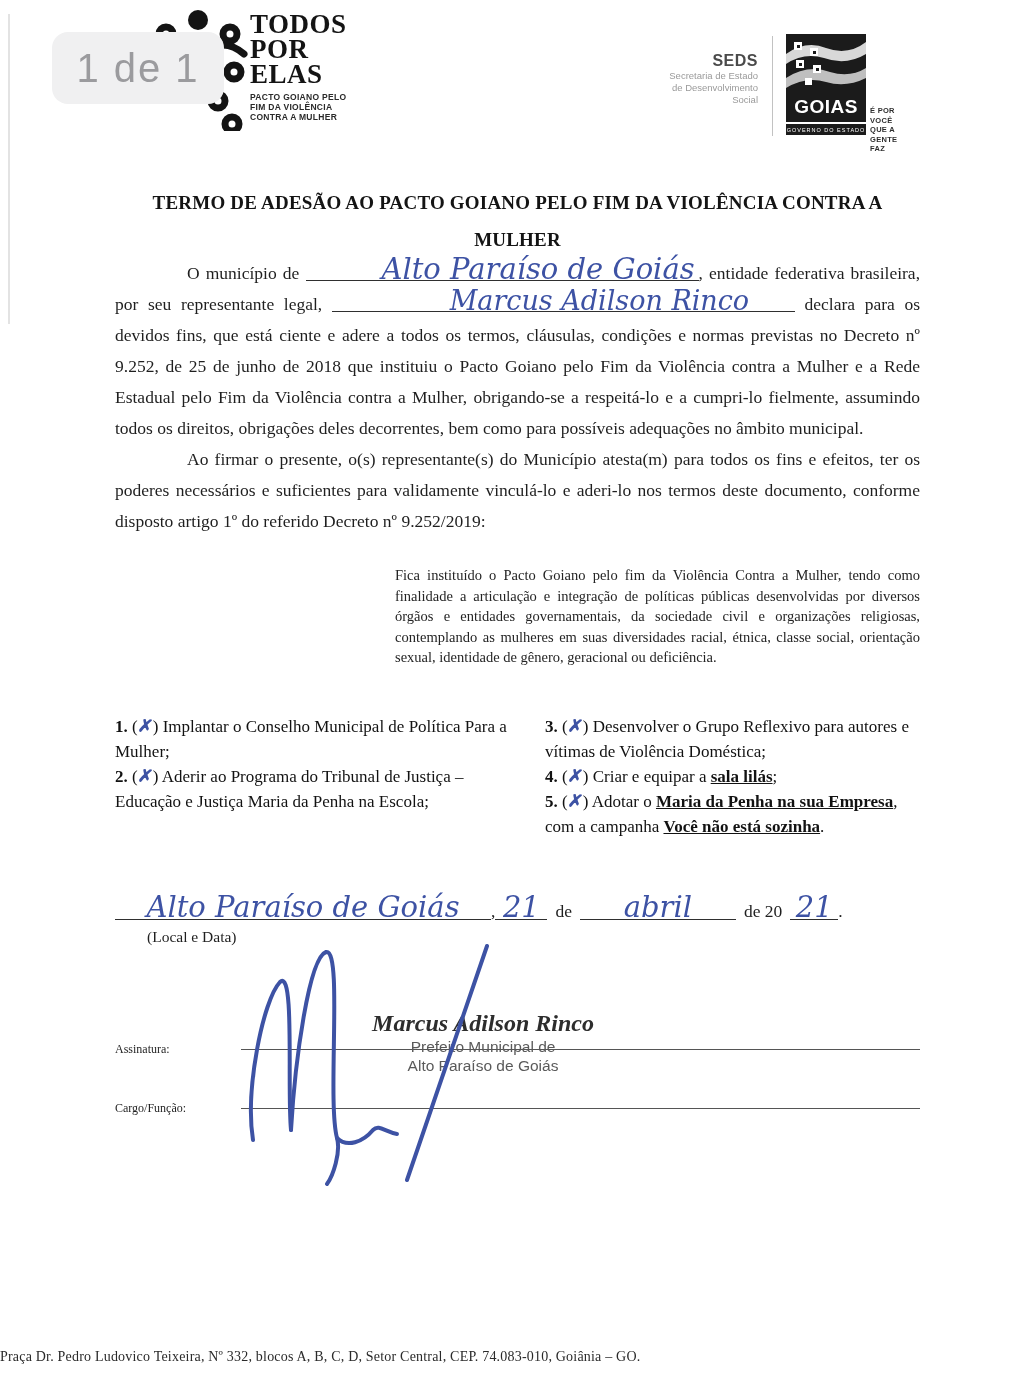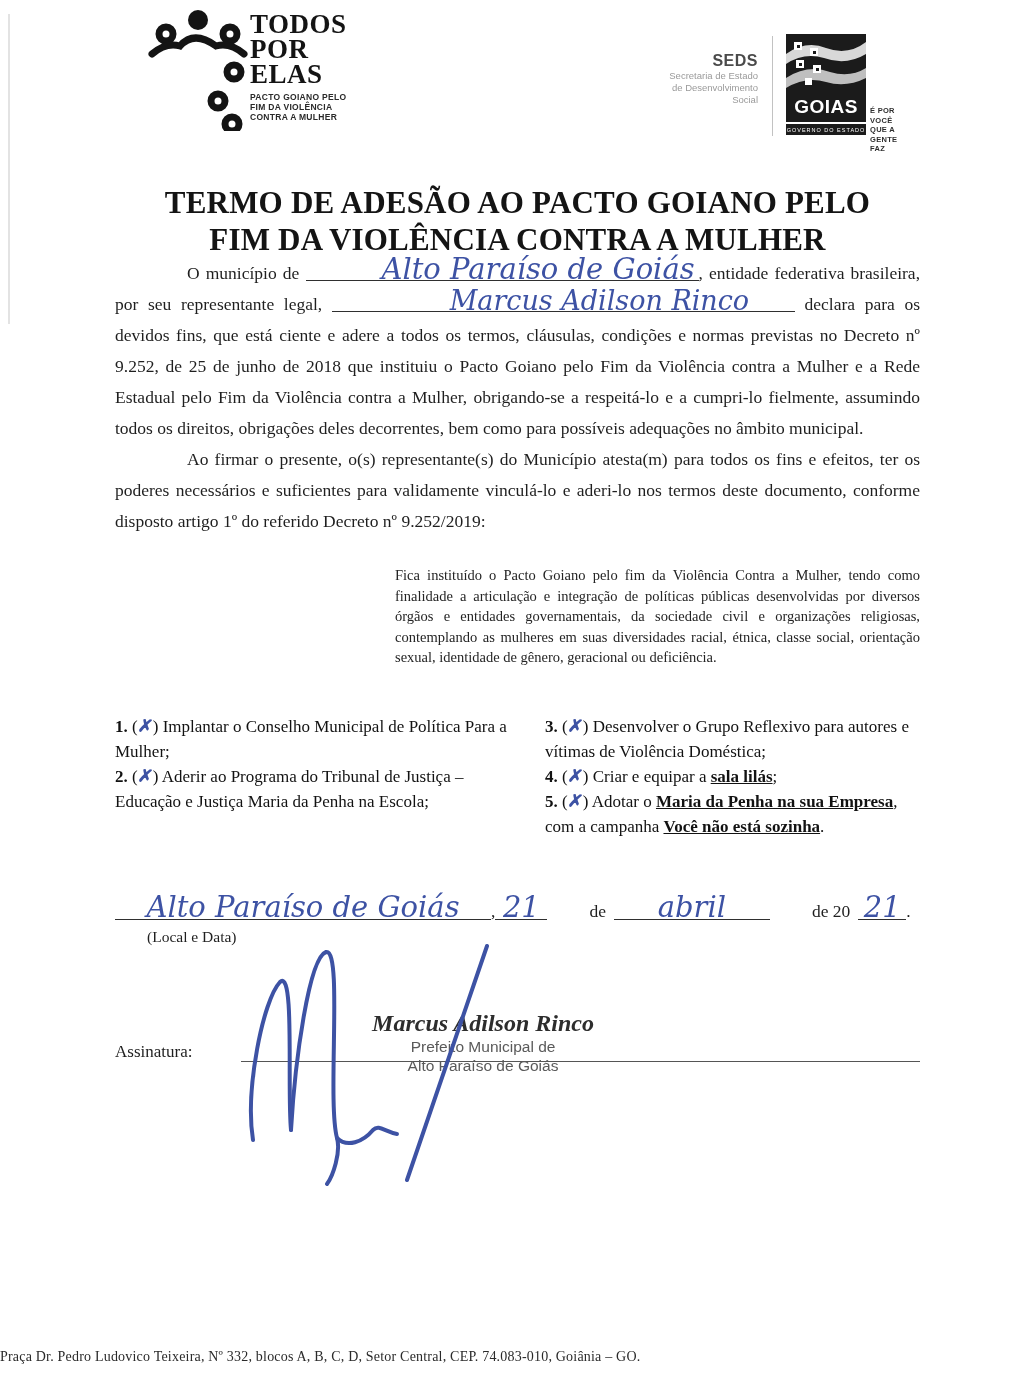--- a/index.html
+++ b/index.html
@@ -48,21 +48,21 @@
     display:flex;align-items:center;justify-content:center;
     font-family:"Liberation Sans",sans-serif;font-size:5.5px;color:#ffffff;letter-spacing:1px;
   }
   .goias-tagline{position:absolute;left:870px;top:62px;font-family:"Liberation Sans",sans-serif;margin-top:44px;}
   .goias-tagline span{display:block;font-weight:bold;font-size:7.5px;line-height:9.5px;color:#2e2e2e;letter-spacing:0.3px;}
 
   
   .doc{position:absolute;left:115px;top:162px;width:805px;}
   .doc-title{
     margin:22px auto 0 auto;max-width:770px;text-align:center;
-    font-weight:bold;font-size:31px;line-height:37px;color:#141414;letter-spacing:0.2px;
+    font-weight:bold;font-size:19px;line-height:37px;color:#141414;letter-spacing:0.2px;
   }
   p.body-par{font-size:17.5px;line-height:31px;text-align:justify;margin:0;}
   .indent{text-indent:72px;}
   .p1{margin-top:26px;}
   .p2{margin-top:24px;line-height:36px;}
   .quote{
     margin:28px 0 0 280px;width:525px;
     font-size:14.5px;line-height:20.5px;text-align:justify;color:#242424;
   }
   .p3{margin-top:32px;line-height:36px;}
@@ -90,26 +90,26 @@
 
   
   .date-block{margin-top:62px;font-size:17.5px;}
   .date-row{display:flex;align-items:baseline;white-space:nowrap;}
   .date-row .blank{padding-bottom:3px;}
   .hw-date{font-size:29px;}
   .loc-blank{width:368px;}
   .day-blank{width:44px;}
   .month-blank{width:148px;}
   .year-blank{width:40px;}
-  .date-sep{padding:0 8px;margin-left:34px;}
+  .date-sep{padding:0 8px;}
   .date-caption{margin:6px 0 0 32px;font-size:15.5px;}
 
   
   .sig-block{position:relative;margin-top:96px;}
-  .sig-row{display:flex;align-items:flex-end;font-size:17px;}
+  .sig-row{display:flex;align-items:center;font-size:12px;}
   .sig-row .label{width:118px;flex:0 0 auto;}
   .sig-row .line{flex:1;border-bottom:1.5px solid #555;height:1px;margin-left:8px;}
   .sig-row + .sig-row{margin-top:44px;}
   .stamp{
     position:absolute;left:218px;top:-32px;width:300px;text-align:center;z-index:2;
   }
   .stamp-name{
     font-family:"Liberation Serif",serif;font-style:italic;font-weight:bold;
     font-size:24px;color:#2d2d2d;
   }
@@ -121,20 +121,23 @@
     position:absolute;left:0;right:0;bottom:30px;
     font-size:14px;color:#2a2a2a;letter-spacing:0.2px;
   }
 </style>
 </head>
 <body>
 
 <div class="page">
   <div class="photo-edge"></div>
 
+  <div class="page-badge">
+    <span>1 de 1</span>
+  </div>
 
   <div class="header">
 
     <svg class="tpe-people" width="100" height="125" viewBox="0 0 100 125">
       <g fill="none" stroke="#141414" stroke-width="7">
         <circle cx="18" cy="28" r="7"></circle>
         <circle cx="82" cy="28" r="7"></circle>
         <circle cx="86" cy="66" r="7"></circle>
         <circle cx="70" cy="95" r="7"></circle>
         <circle cx="84" cy="118" r="7"></circle>
@@ -271,17 +274,21 @@
       </svg>
       <div class="stamp">
         <div class="stamp-name">Marcus Adilson Rinco</div>
         <div class="stamp-role">Prefeito Municipal de</div>
         <div class="stamp-role">Alto Paraíso de Goiás</div>
       </div>
       <div class="sig-row">
         <span class="label">Assinatura:</span>
         <span class="line"></span>
       </div>
+      <div class="sig-row">
+        <span class="label">Cargo/Função:</span>
+        <span class="line"></span>
+      </div>
     </div>
   </div>
 
   <div class="doc-footer">Praça Dr. Pedro Ludovico Teixeira, Nº 332, blocos A, B, C, D, Setor Central, CEP. 74.083-010, Goiânia – GO.</div>
 </div>
 
 </body></html>

